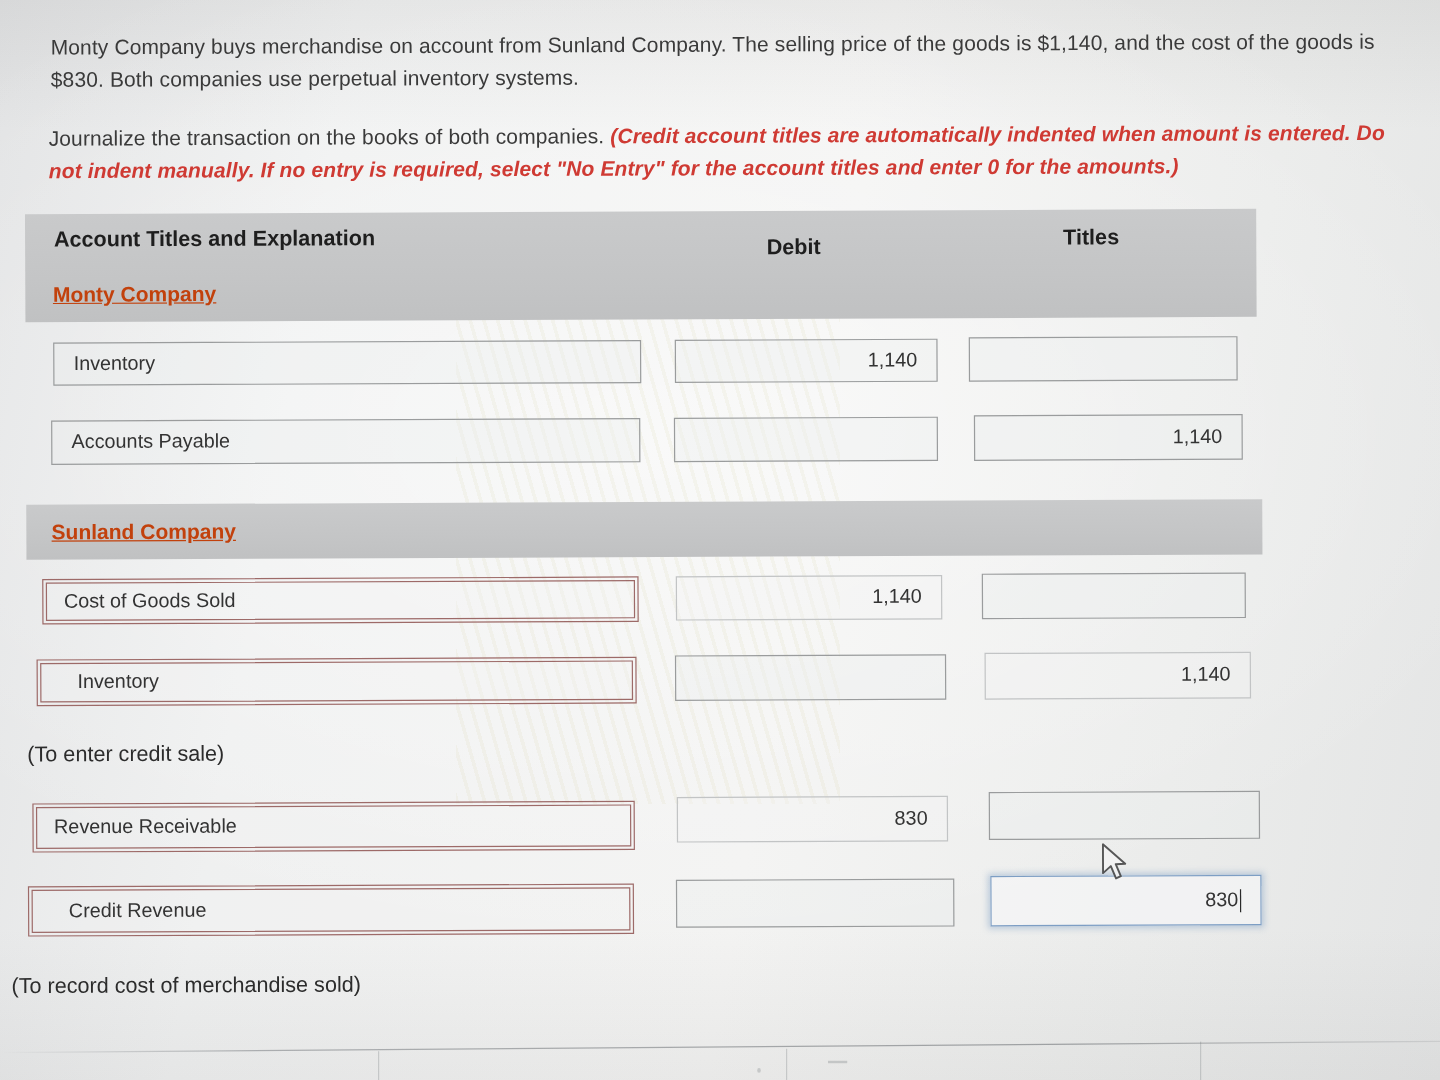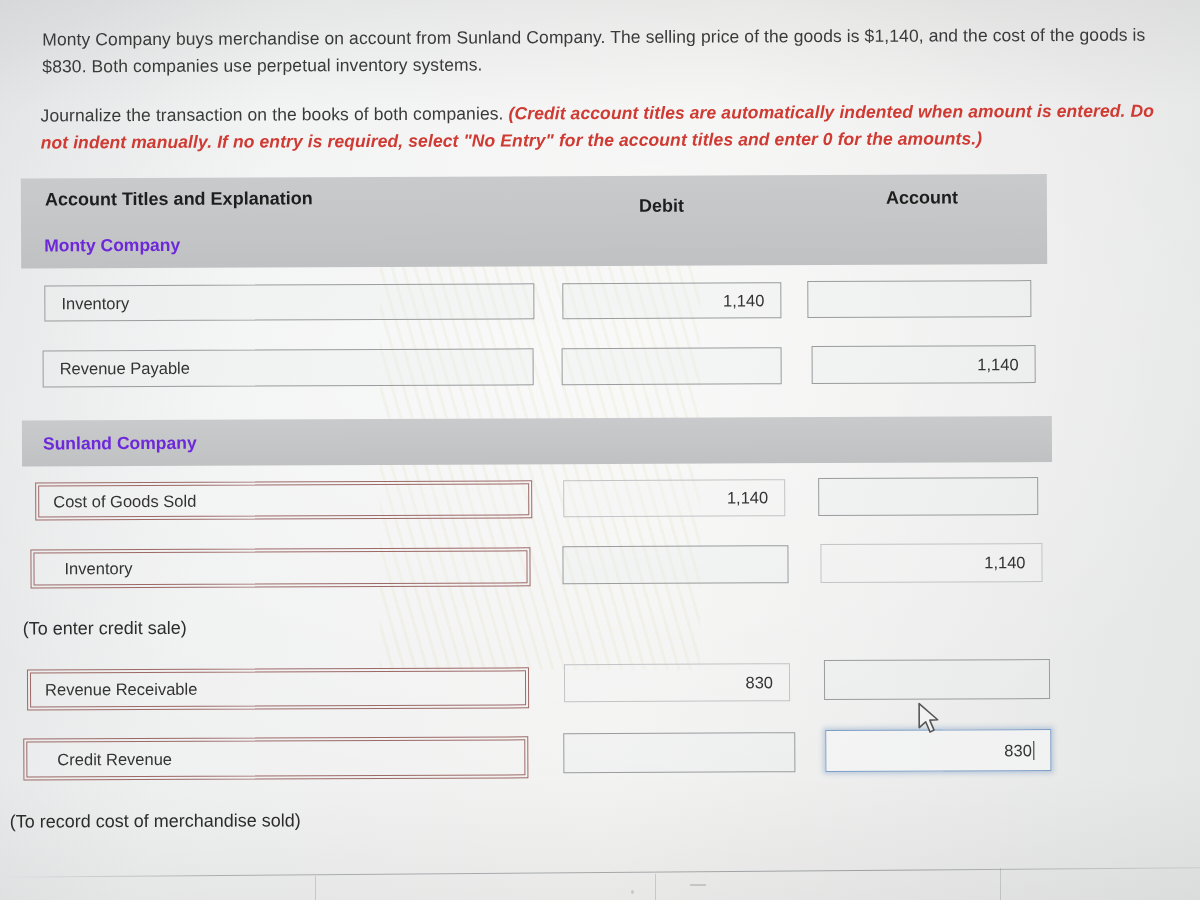--- a/index.html
+++ b/index.html
@@ -83,21 +83,22 @@
     color: #1e1e1e;
   }
   #head-account { left: 46px; top: 187px; }
   #head-debit   { left: 640px; top: 196px; }
   #head-credit  { left: 887px; top: 189px; }
 
   .company {
     position: absolute;
     font-weight: bold;
     font-size: 17.5px;
-    color: #6d28d9;
+    color: #c2410c;
+    text-decoration: underline;
   }
   #company-monty  { left: 45px; top: 233px; }
   #company-sunland{ left: 43px; top: 431px; }
 
   .memo {
     position: absolute;
     font-size: 18px;
     color: #2c2c2c;
   }
   #memo-credit-sale { left: 22px; top: 616px; }
@@ -190,35 +191,35 @@
 
   <div class="prompt" id="prompt1">Monty Company buys merchandise on account from Sunland Company. The selling price of the goods is $1,140, and the cost of the goods is $830. Both companies use perpetual inventory systems.</div>
 
   <div class="prompt" id="prompt2">
     <span>Journalize the transaction on the books of both companies. </span><span class="redem">(Credit account titles are automatically indented when amount is entered. Do not indent manually. If no entry is required, select "No Entry" for the account titles and enter 0 for the amounts.)</span>
   </div>
 
   <div class="band" id="header-band"></div>
   <div class="colhead" id="head-account">Account Titles and Explanation</div>
   <div class="colhead" id="head-debit">Debit</div>
-  <div class="colhead" id="head-credit">Account</div>
+  <div class="colhead" id="head-credit">Titles</div>
   <div class="company" id="company-monty">Monty Company</div>
 
   <div class="field acct b-grey" style="left:45px; top:283px; width:490px; height:36px;">
     <span>Inventory</span>
   </div>
   <div class="field amt b-grey" style="left:563px; top:283px; width:219px; height:36px;">
     <span>1,140</span>
   </div>
   <div class="field amt b-grey" style="left:808px; top:282px; width:224px; height:37px;">
     <span></span>
   </div>
 
   <div class="field acct b-grey indent" style="left:43px; top:348px; width:491px; height:37px;">
-    <span>Revenue Payable</span>
+    <span>Accounts Payable</span>
   </div>
   <div class="field amt b-grey" style="left:562px; top:348px; width:220px; height:37px;">
     <span></span>
   </div>
   <div class="field amt b-grey" style="left:812px; top:347px; width:224px; height:38px;">
     <span>1,140</span>
   </div>
 
   <div class="band" id="sunland-band"></div>
   <div class="company" id="company-sunland">Sunland Company</div>

